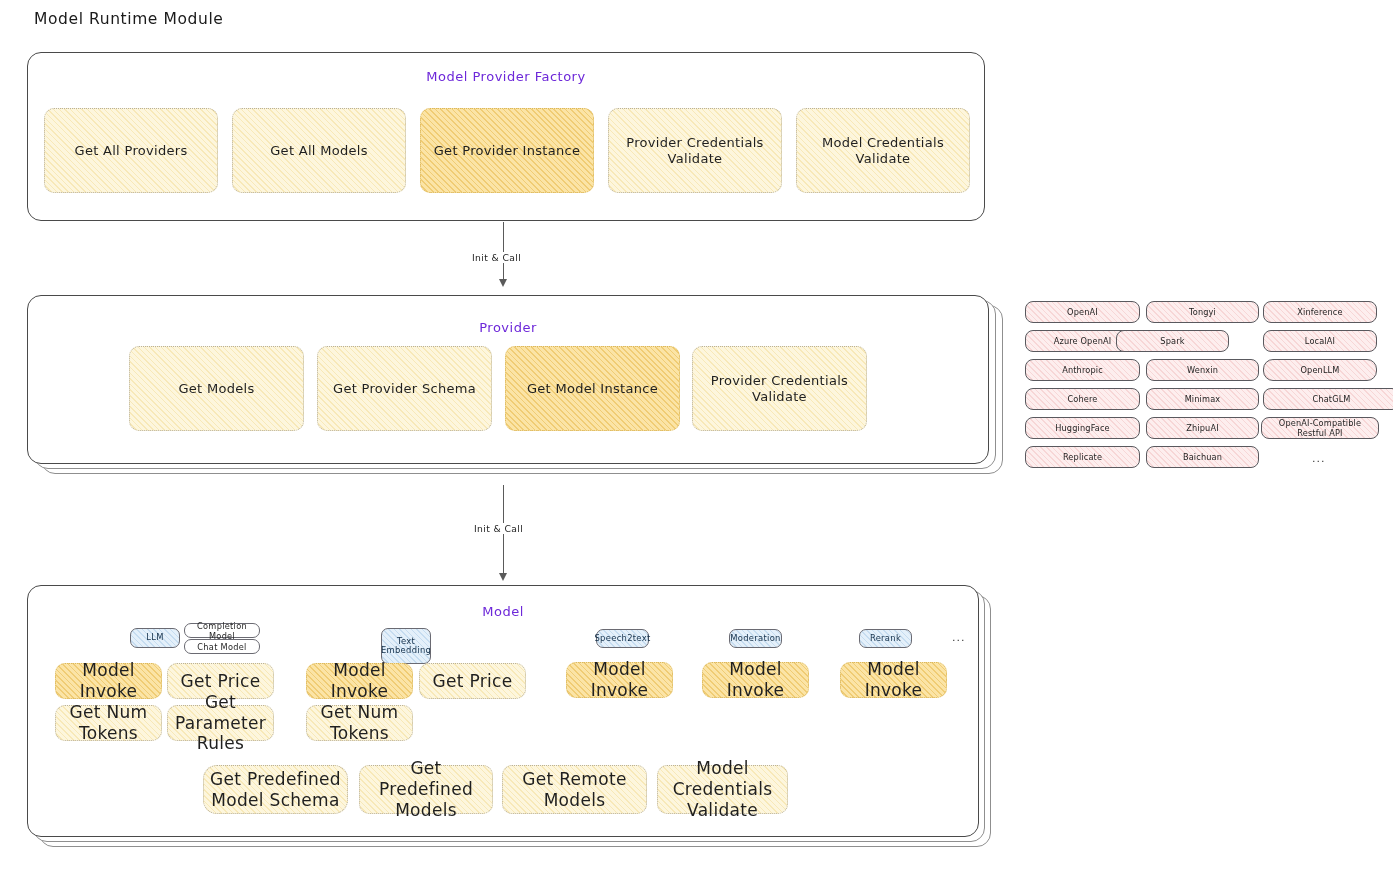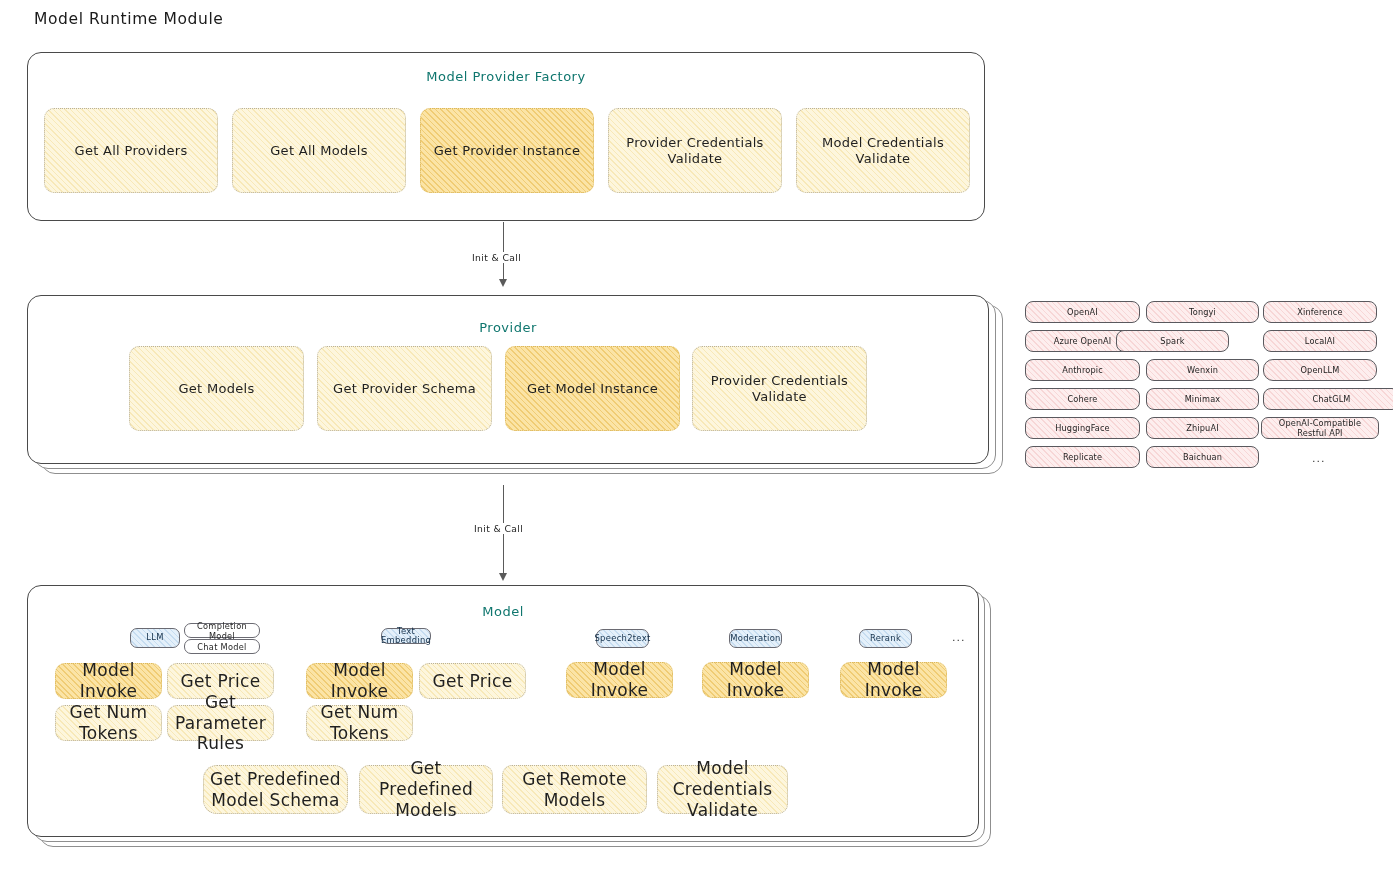--- a/index.html
+++ b/index.html
@@ -43,21 +43,21 @@
     position: absolute;
     background: #ffffff;
     border: 1.05px solid #8f8f8f;
     border-radius: 14px;
   }
   .card-title {
     position: absolute;
     left: 0; right: 0;
     text-align: center;
     font-size: 13px;
-    color: #0f766e;
+    color: #6d28d9;
     letter-spacing: .5px;
   }
 
   
   .node {
     position: absolute;
     display: flex;
     align-items: center;
     justify-content: center;
     text-align: center;
@@ -215,42 +215,42 @@
   <div class="pill-pink hand" style="left:1116px; top:330px; width:113px; height:22px;">Spark</div>
   <div class="pill-pink hand" style="left:1146px; top:359px; width:113px; height:22px;">Wenxin</div>
   <div class="pill-pink hand" style="left:1146px; top:388px; width:113px; height:22px;">Minimax</div>
   <div class="pill-pink hand" style="left:1146px; top:417px; width:113px; height:22px;">ZhipuAI</div>
   <div class="pill-pink hand" style="left:1146px; top:446px; width:113px; height:22px;">Baichuan</div>
 
   <div class="pill-pink hand" style="left:1263px; top:301px; width:114px; height:22px;">Xinference</div>
   <div class="pill-pink hand" style="left:1263px; top:330px; width:114px; height:22px;">LocalAI</div>
   <div class="pill-pink hand" style="left:1263px; top:359px; width:114px; height:22px;border-radius:10px;">OpenLLM</div>
   <div class="pill-pink hand" style="left:1263px; top:388px; width:137px; height:22px;">ChatGLM</div>
-  <div class="pill-pink hand" style="left:1261px; top:417px; width:118px; height:22px;border-radius:7px;">OpenAI-Compatible Restful API</div>
+  <div class="pill-pink hand" style="left:1261px; top:417px; width:118px; height:22px;">OpenAI-Compatible Restful API</div>
   <div class="ellipsis hand" style="left:1312px; top:452px;">...</div>
 
   <div class="arrow-line" style="left:503px; top:485px; height:94px;"></div>
   <div class="arrow-head" style="left:498.5px; top:573px;"></div>
   <div class="arrow-label hand" style="left:470px; top:523px;">Init &amp; Call</div>
 
   <div class="card-shadow" style="left:39px; top:595px; width:952px; height:252px;"></div>
   <div class="card-shadow" style="left:33px; top:590px; width:952px; height:252px;"></div>
   <div class="card" style="left:27px; top:585px; width:952px; height:252px;"></div>
   <div class="card-title hand" style="left:27px; top:604px; width:952px;">Model</div>
 
   <div class="pill-blue hand" style="left:130px; top:628px; width:50px; height:20px;">LLM</div>
   <div class="pill-white hand" style="left:184px; top:623px; width:76px; height:15px;">Completion Model</div>
   <div class="pill-white hand" style="left:184px; top:639px; width:76px; height:15px;">Chat Model</div>
 
   <div class="node small hand hl" style="left:55px; top:663px; width:107px; height:36px;">Model Invoke</div>
   <div class="node small hand" style="left:167px; top:663px; width:107px; height:36px;">Get Price</div>
   <div class="node small hand" style="left:55px; top:705px; width:107px; height:36px;">Get Num Tokens</div>
   <div class="node small hand" style="left:167px; top:705px; width:107px; height:36px;">Get Parameter Rules</div>
 
-  <div class="pill-blue hand" style="left:381px; top:628px; width:50px; height:16px;">Text Embedding</div>
+  <div class="pill-blue hand" style="left:381px; top:628px; width:50px; height:36px;">Text Embedding</div>
 
   <div class="node small hand hl" style="left:306px; top:663px; width:107px; height:36px;">Model Invoke</div>
   <div class="node small hand" style="left:419px; top:663px; width:107px; height:36px;">Get Price</div>
   <div class="node small hand" style="left:306px; top:705px; width:107px; height:36px;">Get Num Tokens</div>
 
   <div class="pill-blue hand" style="left:596px; top:629px; width:53px; height:19px;">Speech2text</div>
   <div class="node small hand hl" style="left:566px; top:662px; width:107px; height:36px;">Model Invoke</div>
 
   <div class="pill-blue hand" style="left:729px; top:629px; width:53px; height:19px;">Moderation</div>
   <div class="node small hand hl" style="left:702px; top:662px; width:107px; height:36px;">Model Invoke</div>

